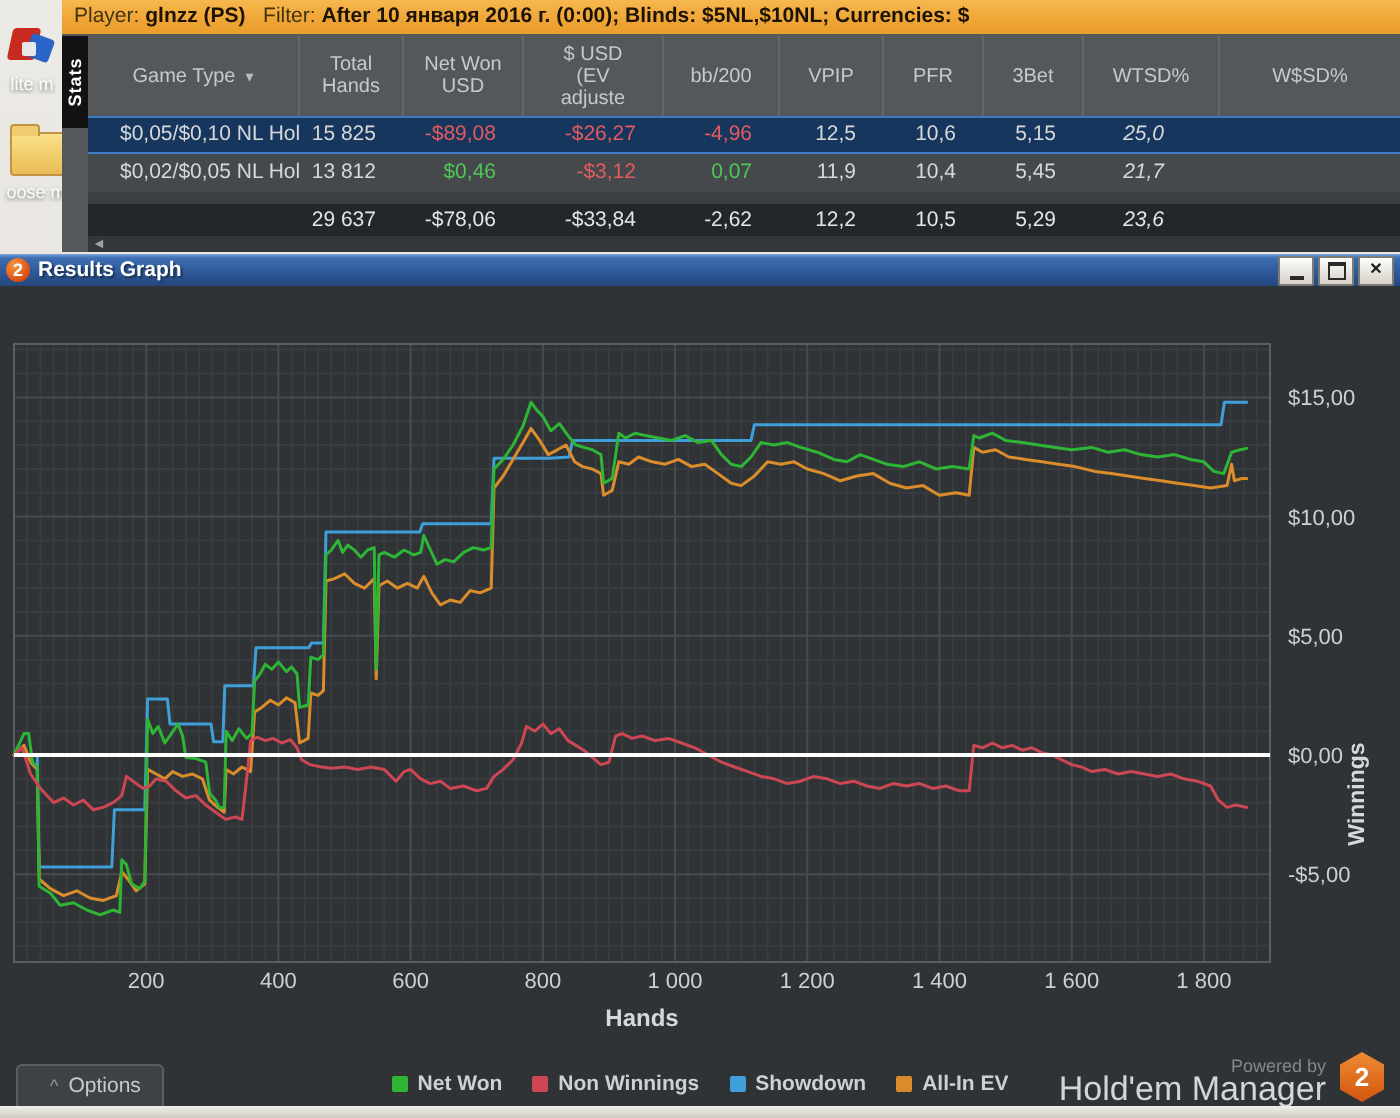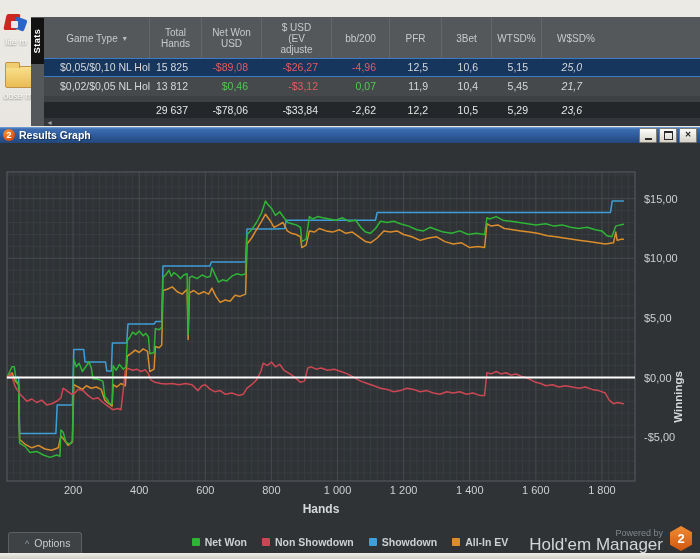--- a/index.html
+++ b/index.html
@@ -101,35 +101,42 @@
     <div class="cap">lite m</div>
   </div>
   <div class="desk-icon" style="left:-2px;top:64px;">
     <div class="glyph">
         <div class="folder"></div>
       </div>
     <div class="cap">oose m</div>
   </div>
 
   <div id="stats-win">
+    <div class="obar">
+      <span>Player:</span>
+      <b>glnzz (PS)</b>&nbsp;&nbsp;
+      <span>Filter:</span>
+      <b>After 10 января 2016 г. (0:00); Blinds: $5NL,$10NL; Currencies: $</b>
+    </div>
     <div id="stats-body">
       <div id="stats-tab">
         <span>Stats</span>
       </div>
       <div id="stats-table">
         <div id="stats-header" class="grid">
             <div class="hcell">Game Type<span class="sort-arrow">▾</span></div>
             <div class="hcell">Total
 Hands</div>
             <div class="hcell">Net Won
 USD</div>
             <div class="hcell">$ USD
 (EV
 adjuste</div>
             <div class="hcell">bb/200</div>
+            <div class="hcell">VPIP</div>
             <div class="hcell">PFR</div>
             <div class="hcell">3Bet</div>
             <div class="hcell">WTSD%</div>
             <div class="hcell">W$SD%</div>
           </div>
         <div id="stats-rows">
             <div class="grid trow sel">
               <div class="cell">$0,05/$0,10 NL Holdem</div>
               <div class="cell">15 825</div>
               <div class="cell neg">-$89,08</div>
@@ -336,21 +343,21 @@
     <div id="options-tab">
       <span class="chev">^</span><span>Options</span>
     </div>
     <div id="legend">
         <span class="legend-item">
           <span class="swatch" style="background: rgb(46, 181, 53);"></span>
           <span>Net Won</span>
         </span>
         <span class="legend-item">
           <span class="swatch" style="background: rgb(204, 71, 83);"></span>
-          <span>Non Showdown</span>
+          <span>Non Winnings</span>
         </span>
         <span class="legend-item">
           <span class="swatch" style="background: rgb(63, 159, 216);"></span>
           <span>Showdown</span>
         </span>
         <span class="legend-item">
           <span class="swatch" style="background: rgb(219, 141, 43);"></span>
           <span>All-In EV</span>
         </span>
       </div>

